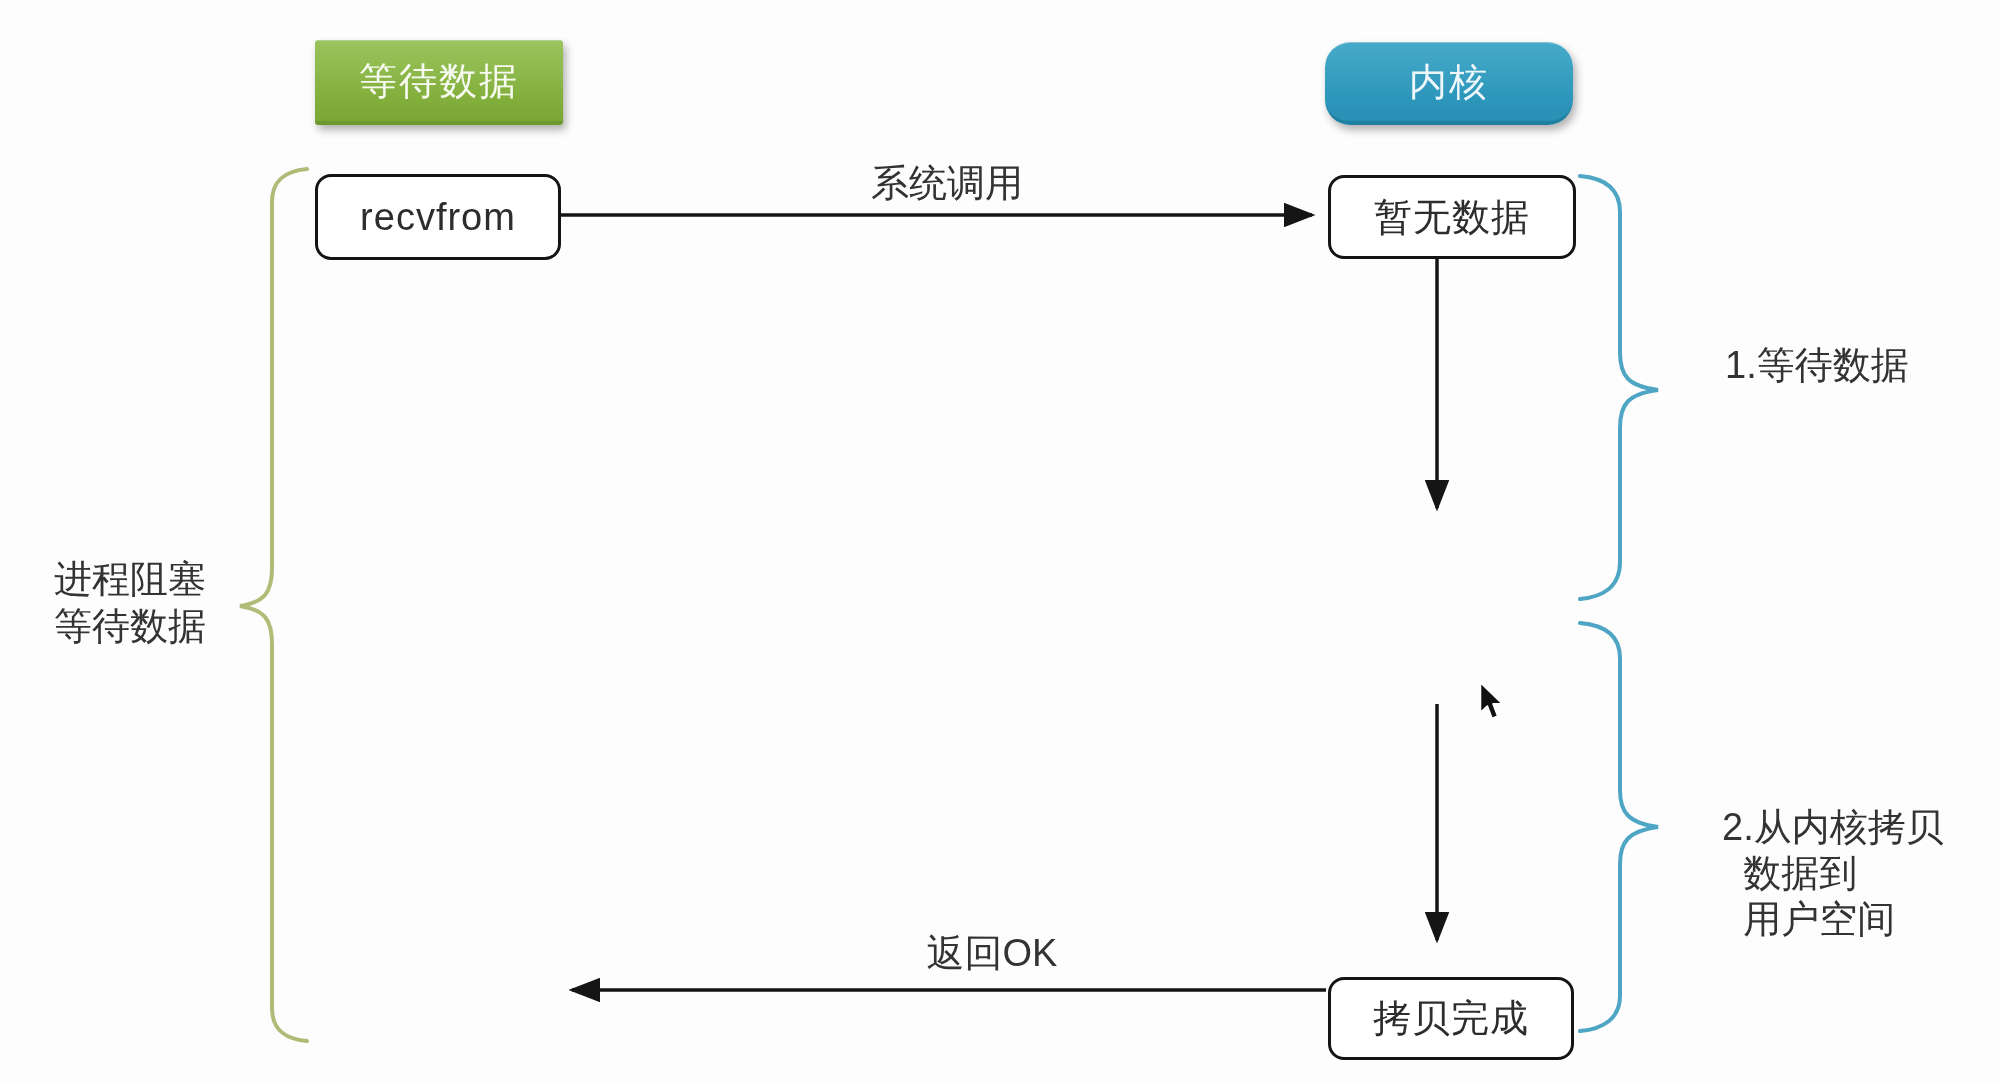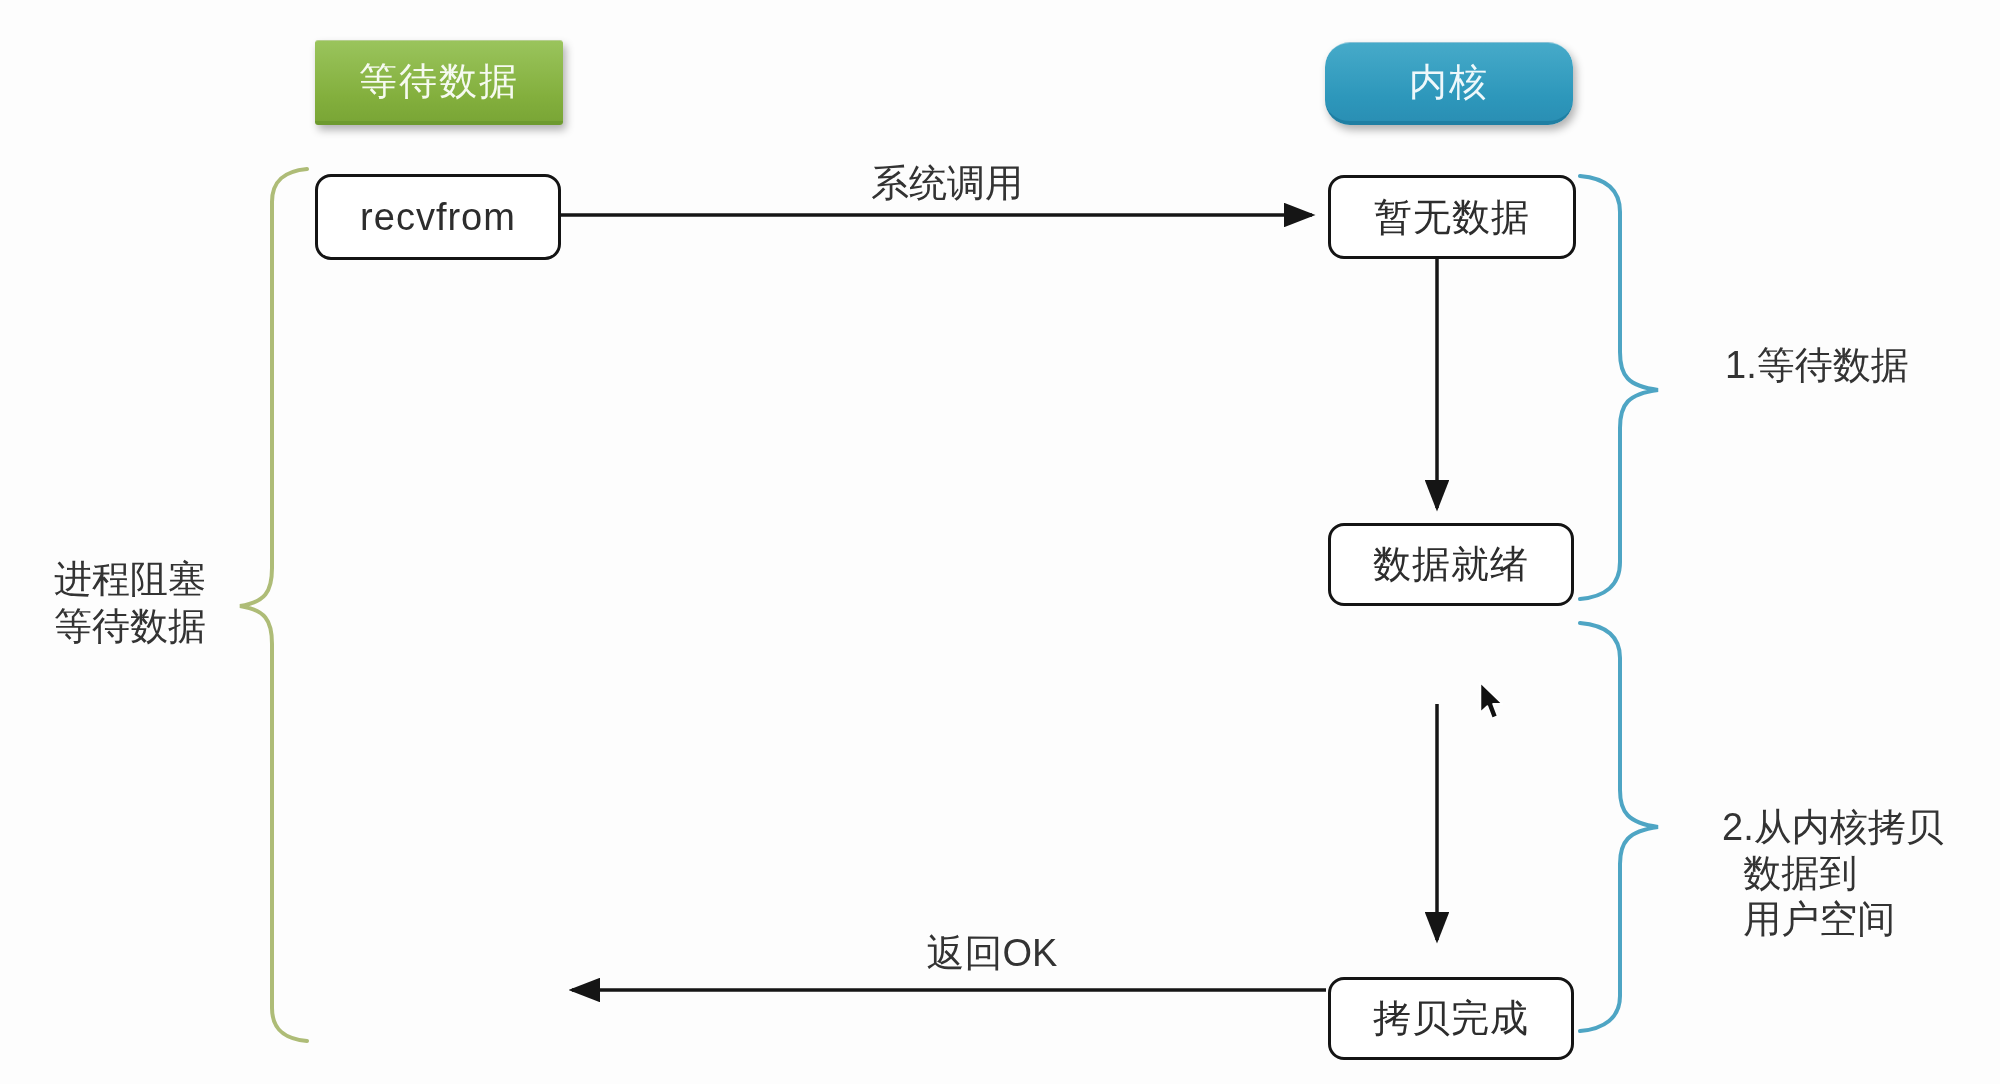--- a/index.html
+++ b/index.html
@@ -65,23 +65,20 @@
   <div class="hdr blue" style="left:1325px;top:42px;width:248px;height:78px;border-radius:25px;">
     <span>内核</span>
   </div>
 
   <div class="node" style="left:1328px;top:175px;width:242px;height:78px;">
     <span>暂无数据</span>
   </div>
   <div class="node" style="left:315px;top:174px;width:240px;height:80px;">
     <span>recvfrom</span>
   </div>
-  <div class="node" style="left:1328px;top:523px;width:240px;height:77px;">
-    <span>数据就绪</span>
-  </div>
   <div class="node" style="left:1328px;top:977px;width:240px;height:77px;">
     <span>拷贝完成</span>
   </div>
 
   <div class="lbl center" style="left:817px;top:158px;width:260px;">系统调用</div>
   <div class="lbl center" style="left:862px;top:928px;width:260px;">返回OK</div>
 
   <div class="lbl prewrap blocking" style="left:38px;top:556px;width:184px;">进程阻塞
 等待数据</div>
   <div class="lbl" style="left:1725px;top:340px;">1.等待数据</div>

